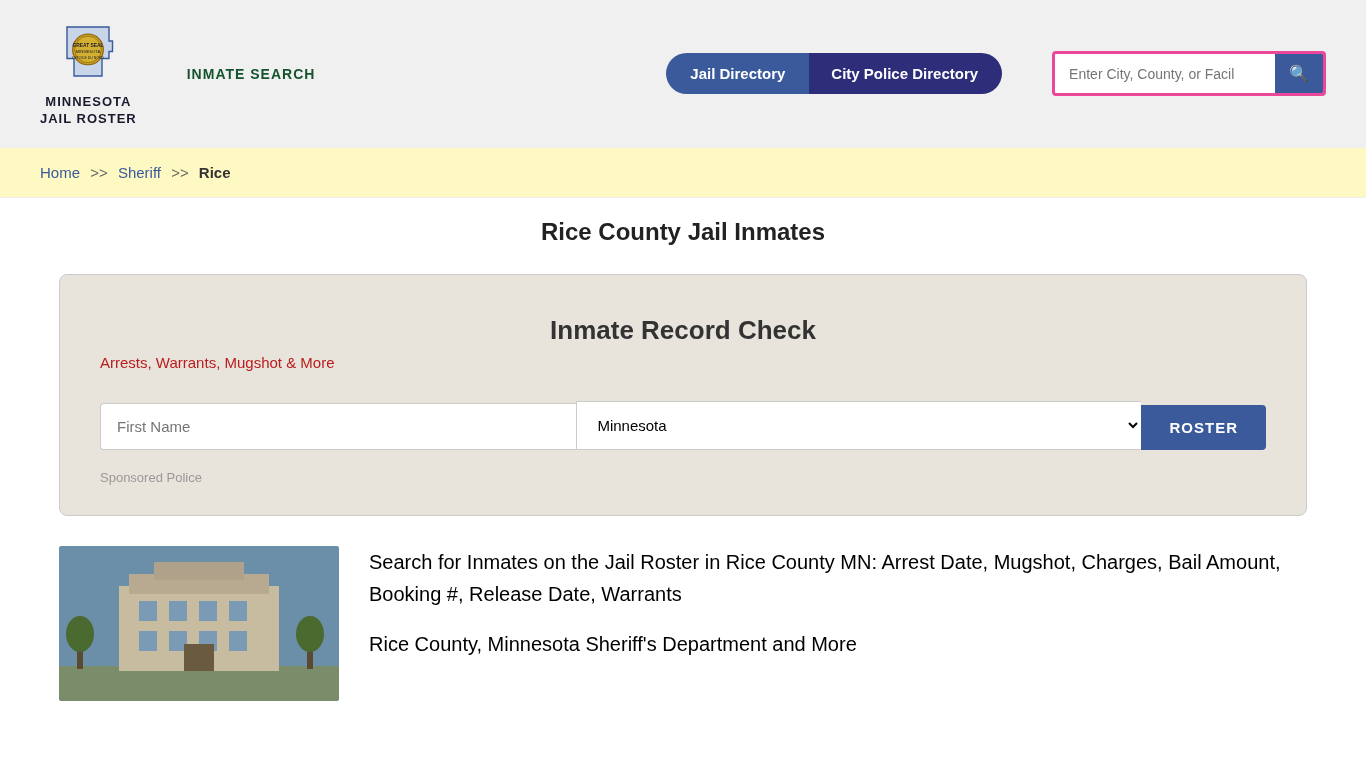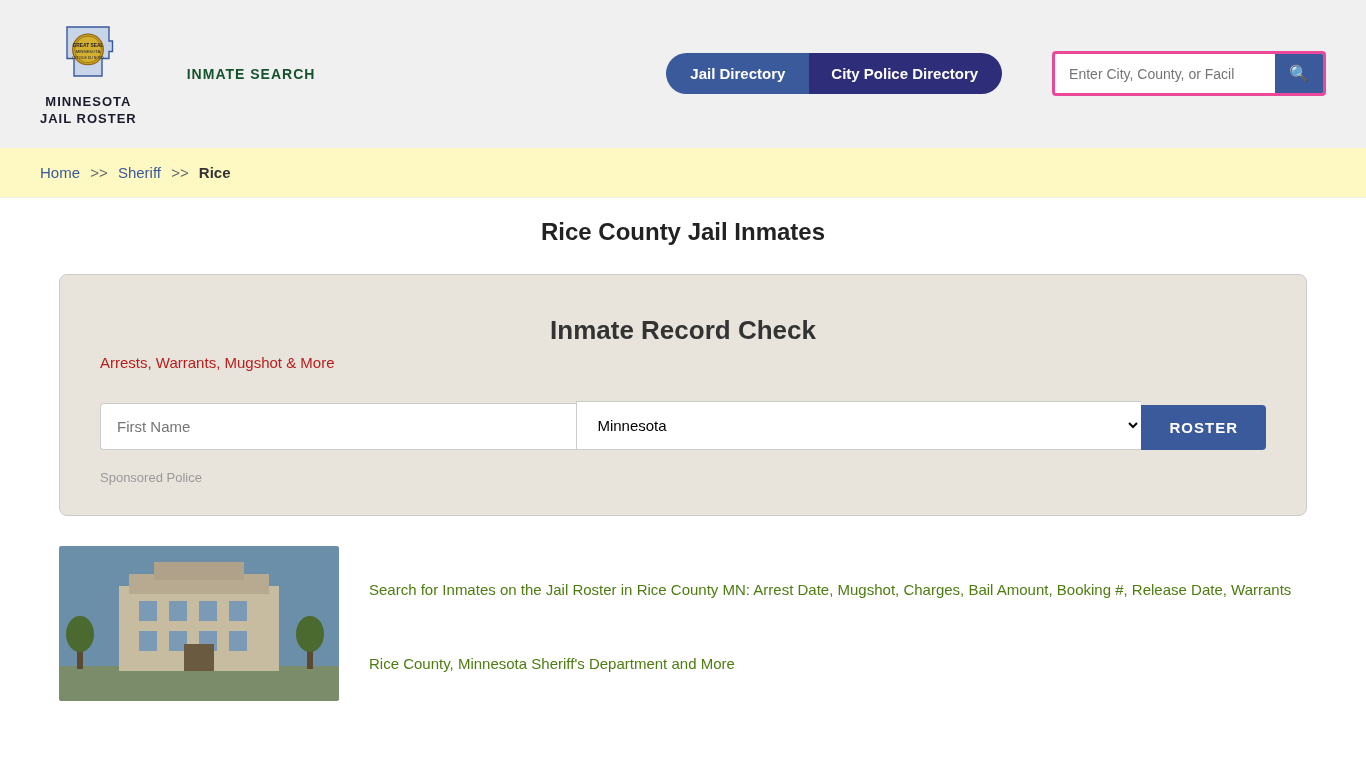--- a/index.html
+++ b/index.html
@@ -201,24 +201,23 @@
     .building-img {
       width: 280px;
       height: 155px;
       background: #7a8ca0;
       border-radius: 3px;
       overflow: hidden;
       flex-shrink: 0;
       position: relative;
     }
     .desc-text {
-      font-size: 15px;
-      color: #4d7c0f;
+      font-size: 20px;
+      color: #000000;
       line-height: 1.6;
-      margin-top: 32px;
     }
   </style>
 </head>
 <body>
 
 <header class="header">
   <a class="logo-area" href="#">
 
     <svg class="logo-img" viewBox="0 0 100 100">
 

